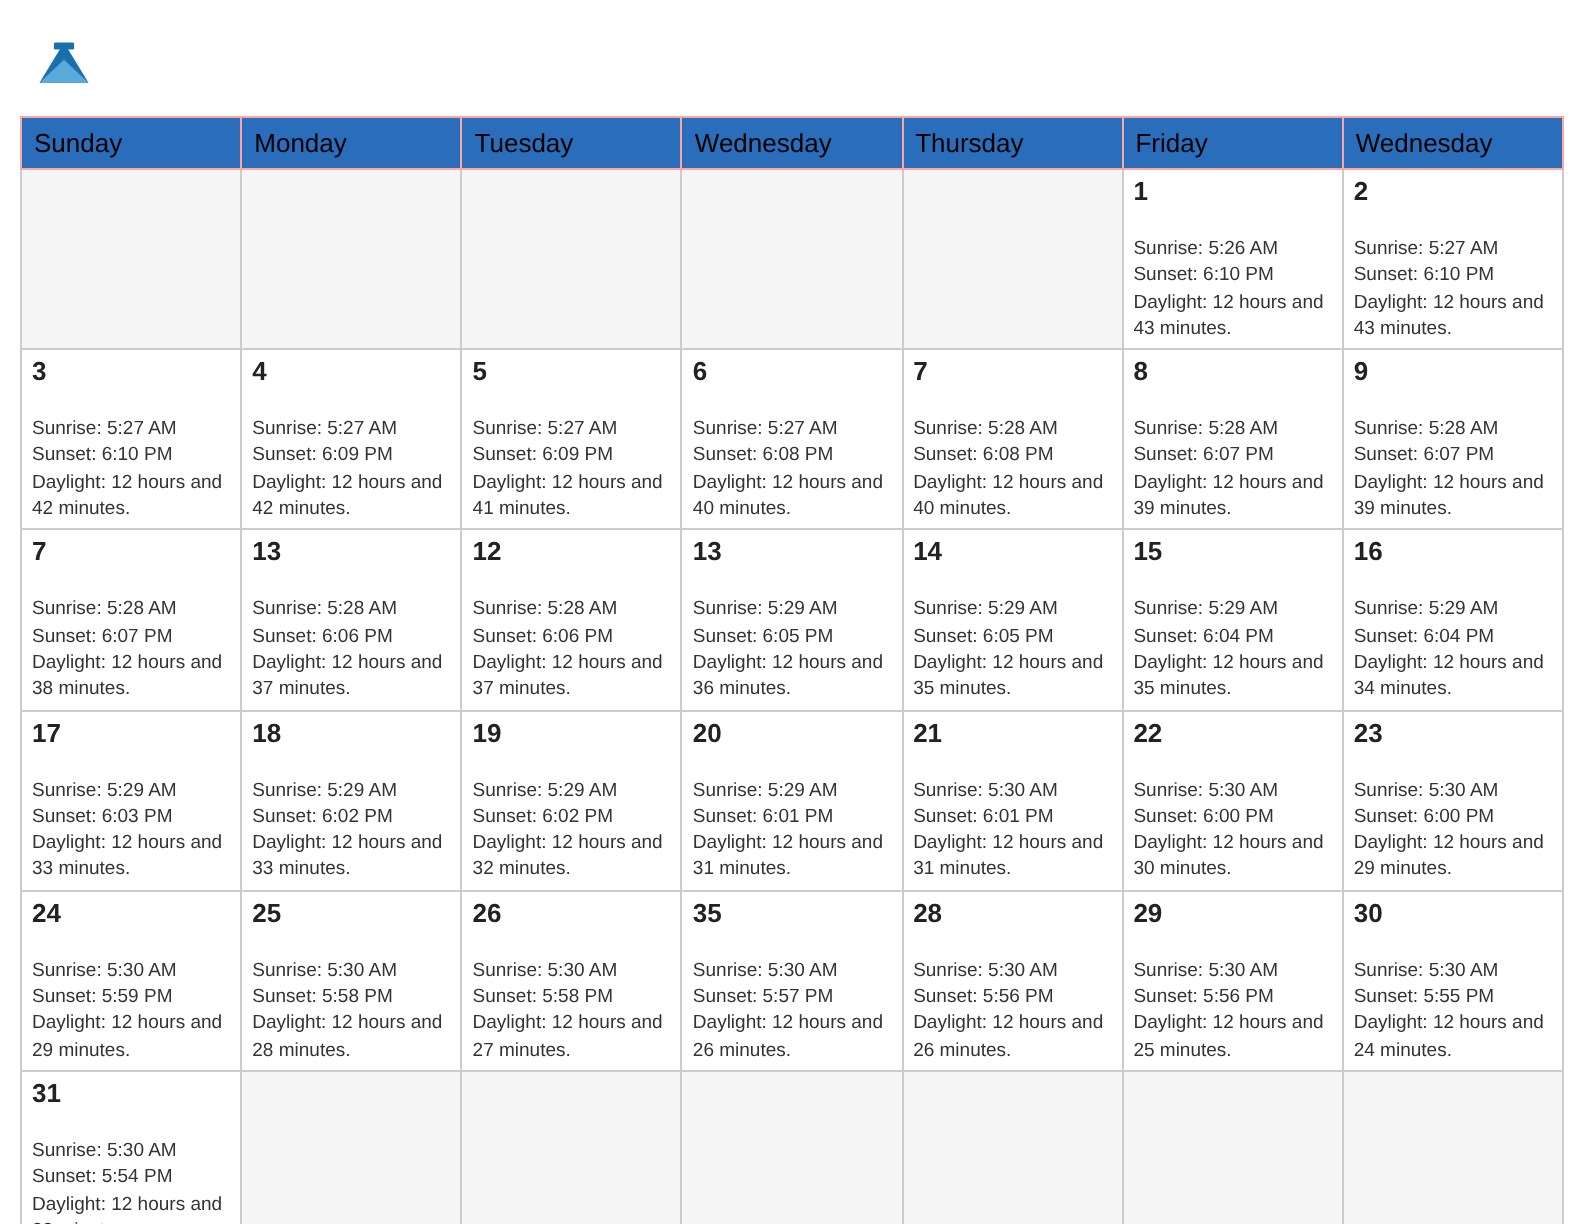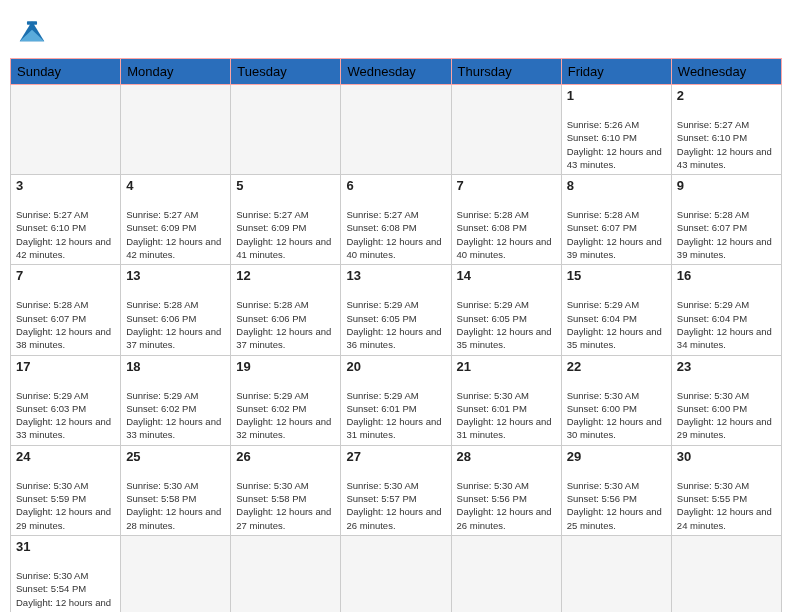--- a/index.html
+++ b/index.html
@@ -243,21 +243,21 @@
           </td>
           <td>
             <span class="day-number">25</span>
             <div class="day-info">Sunrise: 5:30 AM<br>Sunset: 5:58 PM<br>Daylight: 12 hours and 28 minutes.</div>
           </td>
           <td>
             <span class="day-number">26</span>
             <div class="day-info">Sunrise: 5:30 AM<br>Sunset: 5:58 PM<br>Daylight: 12 hours and 27 minutes.</div>
           </td>
           <td>
-            <span class="day-number">27</span>
+            <span class="day-number">35</span>
             <div class="day-info">Sunrise: 5:30 AM<br>Sunset: 5:57 PM<br>Daylight: 12 hours and 26 minutes.</div>
           </td>
           <td>
             <span class="day-number">28</span>
             <div class="day-info">Sunrise: 5:30 AM<br>Sunset: 5:56 PM<br>Daylight: 12 hours and 26 minutes.</div>
           </td>
           <td>
             <span class="day-number">29</span>
             <div class="day-info">Sunrise: 5:30 AM<br>Sunset: 5:56 PM<br>Daylight: 12 hours and 25 minutes.</div>
           </td>

